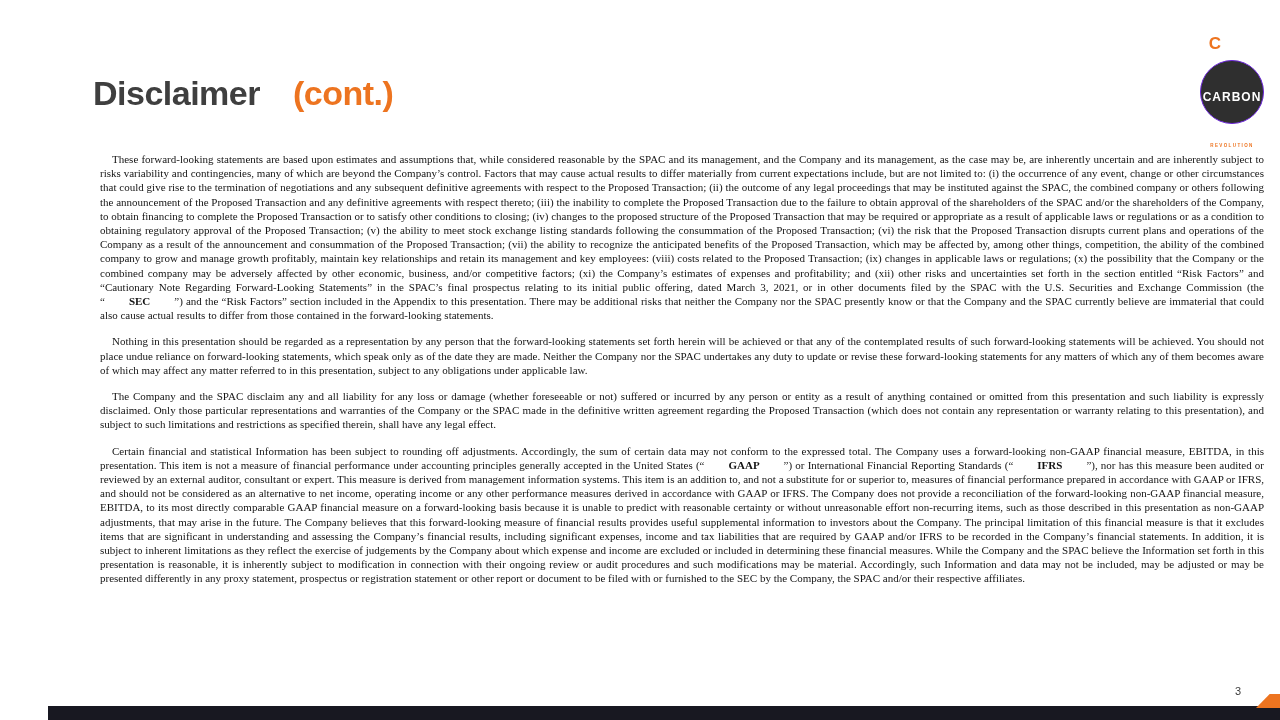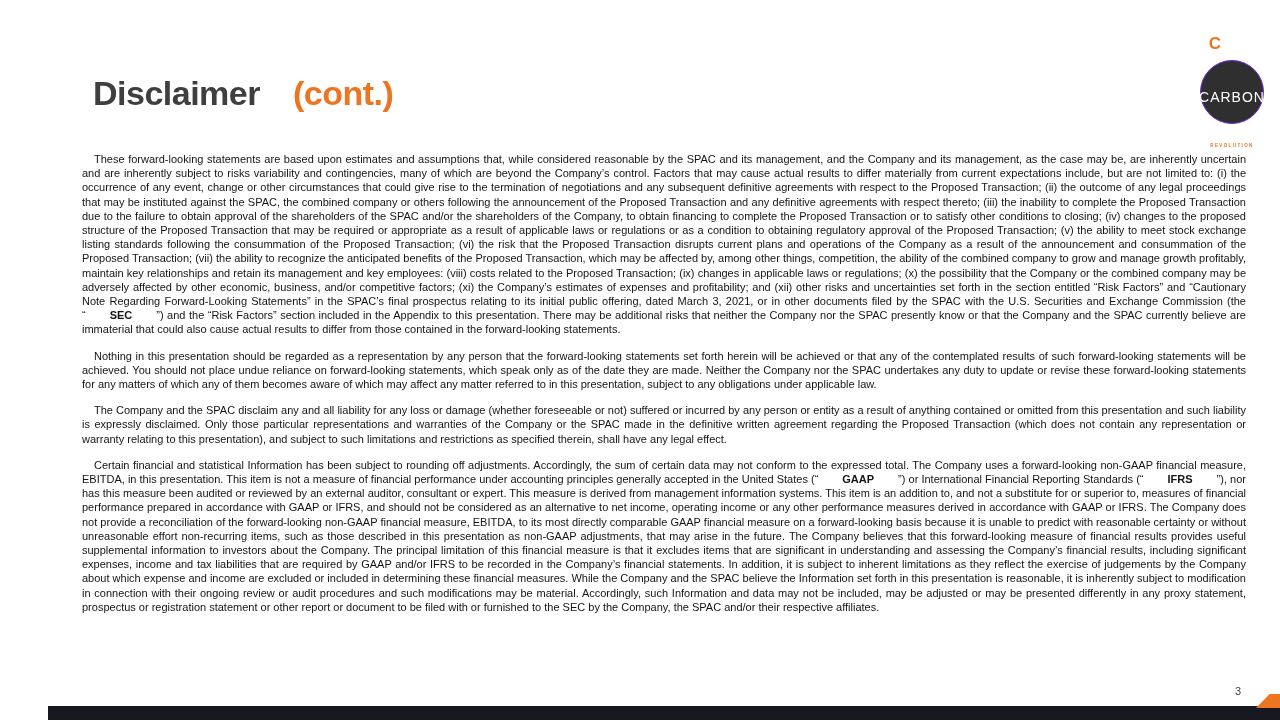--- a/index.html
+++ b/index.html
@@ -37,33 +37,34 @@
     border: 1px solid #6d28d9;
     display: flex;
     flex-direction: column;
     align-items: center;
     justify-content: center;
     gap: 17px;
   }
   .logo-mono { font-size: 17px; font-weight: bold; line-height: 16px; letter-spacing: -1px; }
   .logo-mono .c { color: #ed7420; }
   .logo-mono .r { color: #ffffff; }
-  .logo-carbon { color: #ffffff; font-size: 14px; font-weight: normal; letter-spacing: 1px; line-height: 9px; }
+  .logo-carbon { color: #ffffff; font-size: 12px; font-weight: bold; letter-spacing: 1px; line-height: 9px; }
   .logo-rev { color: #ed7420; font-size: 4.5px; font-weight: bold; letter-spacing: 1.4px; line-height: 6px; }
 
   
   .body-text {
     position: absolute;
-    left: 22px;
+    left: 40px;
     top: 92px;
     width: 1188px;
     font-size: 11px;
     line-height: 14.2px;
     color: #141414;
     text-align: justify;
+    font-family: Liberation Serif, serif;
   }
   .body-text p { margin-bottom: 10px; }
   .body-text h2 {
     font-size: 11px;
     font-weight: bold;
     color: #111111;
     margin: 2px 0 10px 0;
     text-align: left;
   }
   .b { font-weight: bold; }

